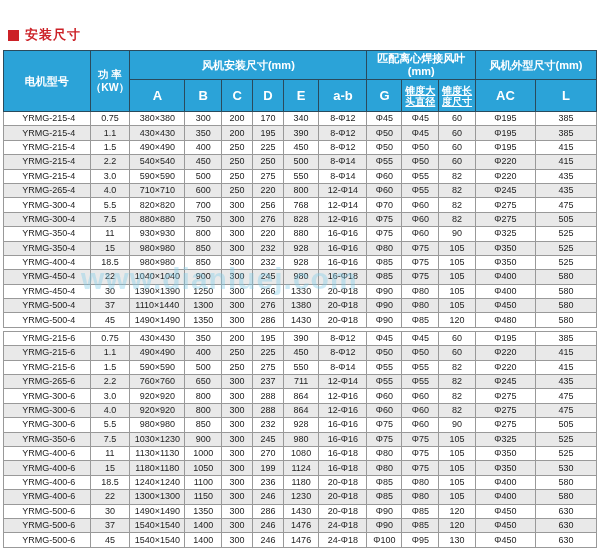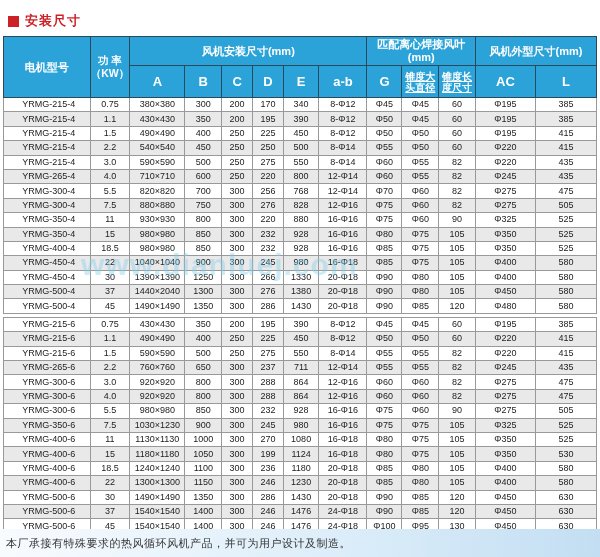--- a/index.html
+++ b/index.html
@@ -1,19 +1,19 @@
 <!DOCTYPE html>
 <html style="--title-red: #CC2127; --header-blue: #2BA3D8; --header-border: #2A4A5C; --grid-gray: #999999; --row-alt: #E9E9E9; --watermark-cyan: rgba(130,205,232,0.40);"><head>
 <meta charset="utf-8">
 <style>
   html,body{margin:0;padding:0;}
   body{width:600px;height:557px;background:#fff;font-family:"Liberation Sans","DejaVu Sans",sans-serif;}
   .page{position:relative;width:600px;height:557px;overflow:hidden;background:#fff;}
 
-  .title-bar{display:flex;align-items:center;padding:12px 0 0 8px;height:18px;}
+  .title-bar{display:flex;align-items:center;padding:26px 0 0 8px;height:18px;}
   .red-square{width:11px;height:11px;background:var(--title-red);margin-right:6px;flex:0 0 auto;}
   .title-text{color:var(--title-red);font-size:13px;font-weight:bold;letter-spacing:1px;}
 
   .table-wrap{position:relative;margin:6px 3px 0 3px;}
   table{width:100%;border-collapse:collapse;table-layout:fixed;}
 
   thead th{background:var(--header-blue);color:#fff;font-weight:bold;
     border:1px solid var(--header-border);padding:0;text-align:center;vertical-align:middle;}
   .th-group{font-size:11px;height:28px;line-height:1.15;}
   .th-model{font-size:11px;}
@@ -289,21 +289,21 @@
             <td>20-Φ18</td>
             <td>Φ90</td>
             <td>Φ80</td>
             <td>105</td>
             <td>Φ400</td>
             <td>580</td>
           </tr>
           <tr class="alt">
             <td class="model">YRMG-500-4</td>
             <td>37</td>
-            <td>1440×2040</td>
+            <td>1110×1440</td>
             <td>1300</td>
             <td>300</td>
             <td>276</td>
             <td>1380</td>
             <td>20-Φ18</td>
             <td>Φ90</td>
             <td>Φ80</td>
             <td>105</td>
             <td>Φ450</td>
             <td>580</td>
@@ -549,17 +549,14 @@
             <td>Φ95</td>
             <td>130</td>
             <td>Φ450</td>
             <td>630</td>
           </tr>
         </tbody>
     </table>
     <div class="watermark">www.dianluej.com</div>
   </div>
 
-  <div class="footer-band">
-    <div class="footer-text">本厂承接有特殊要求的热风循环风机产品，并可为用户设计及制造。</div>
-  </div>
 
 </div>
 
 </body></html>

